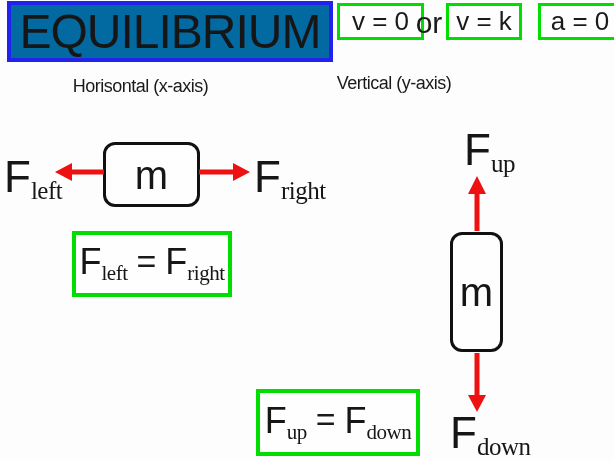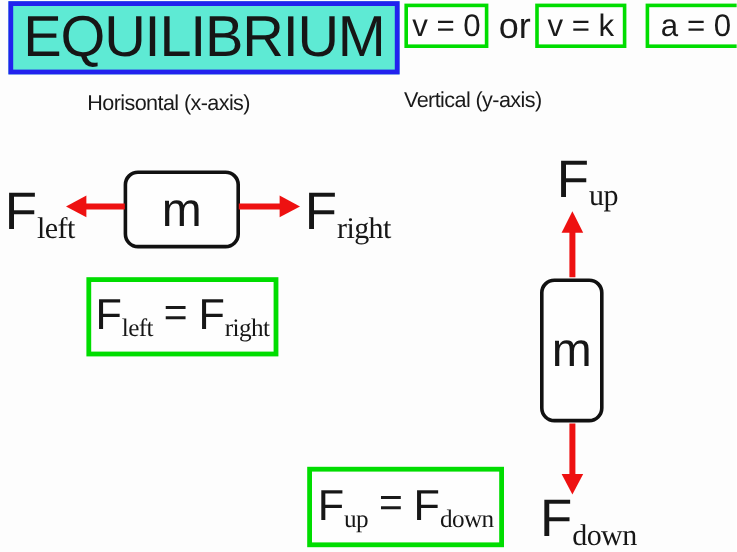--- a/index.html
+++ b/index.html
@@ -18,41 +18,41 @@
   }
   .abs { position: absolute; }
 
   
   .title-box {
     left: 7px; top: 1px;
     width: 326px; height: 61px;
     border: 4px solid #2222ee;
     box-sizing: border-box;
     display: flex; align-items: center; justify-content: center;
-    background: #5eead4;
+    background: #0369a1;
   }
   .title-text {
     font-size: 48px;
     letter-spacing: -1px;
     white-space: nowrap;
     line-height: 1;
     color: #161616;
   }
 
   
   .cond-box {
     top: 3px; height: 37px;
     border: 3px solid #00dd00;
     box-sizing: border-box;
     display: flex; align-items: center; justify-content: center;
     font-size: 26px;
     background: #fefefe;
     white-space: nowrap;
   }
-  .cond-v0 { left: 337px; width: 70px; }
+  .cond-v0 { left: 337px; width: 87px; }
   .cond-vk { left: 446px; width: 76px; }
   .cond-a0 { left: 538px; width: 84px; }
   .cond-or {
     left: 413px; top: 6px; width: 32px;
     font-size: 30px; text-align: center;
   }
 
   
   .heading {
     font-size: 18px;

